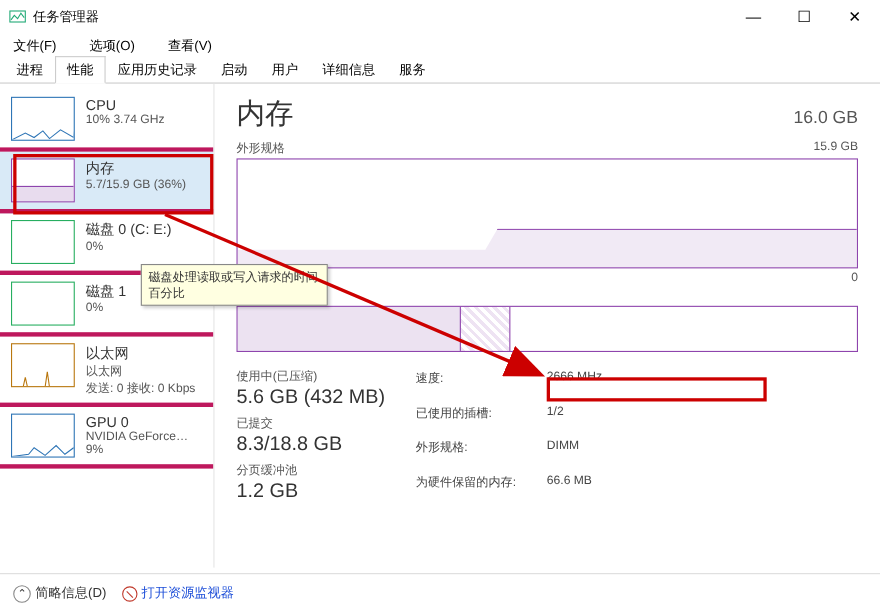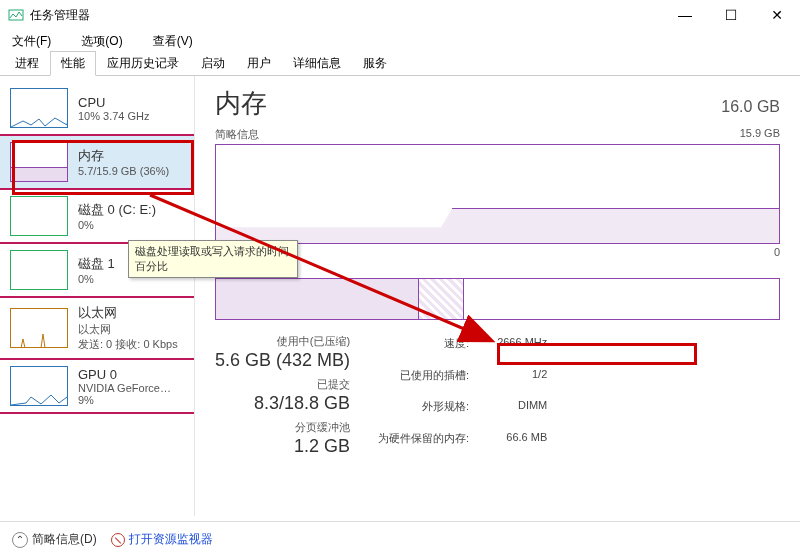--- a/index.html
+++ b/index.html
@@ -9,38 +9,38 @@
 .titlebar .title { font-size: 12px; color: #000; flex: 1; }
 .win-controls { display: flex; }
 .win-btn { width: 46px; height: 30px; display: flex; align-items: center; justify-content: center; font-size: 14px; color: #000; cursor: default; }
 .menubar { height: 22px; padding: 0 6px; display: flex; align-items: center; gap: 18px; font-size: 12px; color: #000; }
 .menubar span { padding: 0 6px; cursor: default; }
 .tabbar { display: flex; border-bottom: 1px solid #ccc; font-size: 12px; padding-left: 4px; height: 24px; align-items: flex-end; }
 .tab { padding: 3px 10px 3px 10px; cursor: default; color: #000; border: 1px solid transparent; border-bottom: none; }
 .tab.active { background: #fff; border: 1px solid #ccc; border-bottom: 1px solid #fff; margin-bottom: -1px; }
 .content { display: flex; height: 440px; }
 .sidebar { width: 195px; border-right: 1px solid #e5e5e5; overflow: hidden; padding-top: 6px; }
-.side-item { display: flex; align-items: center; padding: 6px 6px 6px 10px; border-bottom: 2px solid #be185d; cursor: default; position: relative; }
+.side-item { display: flex; align-items: flex-start; padding: 6px 6px 6px 10px; border-bottom: 4px solid #be185d; cursor: default; position: relative; }
 .side-item.selected { background: #d9eaf7; }
 .side-graph { width: 58px; height: 40px; border: 1px solid #999; margin-right: 10px; position: relative; background: #fff; overflow: hidden; }
 .side-text .label { font-size: 13px; color: #333; }
 .side-text .value { font-size: 11px; color: #555; }
 .main { flex: 1; padding: 10px 20px 0 20px; position: relative; }
 .main-header { display: flex; justify-content: space-between; align-items: baseline; }
 .main-title { font-size: 26px; font-weight: 400; color: #333; }
 .main-total { font-size: 16px; color: #555; }
 .section-label { font-size: 11px; color: #555; margin-top: 6px; display: flex; justify-content: space-between; }
 .big-chart { width: 100%; height: 100px; border: 1px solid #8e44ad; margin-top: 2px; background: #fff; position: relative; overflow: hidden; }
 .big-chart .fill { position: absolute; bottom: 0; left: 0; right: 0; height: 36%; background: rgba(180,140,200,0.18); border-top: 1px solid #8e44ad; }
 .axis-zero { text-align: right; font-size: 11px; color: #555; margin-top: 2px; }
 .comp-chart { width: 100%; height: 42px; border: 1px solid #8e44ad; margin-top: 20px; background: #fff; position: relative; }
 .comp-chart .seg { position: absolute; top: 0; bottom: 0; }
 .comp-chart .used { left:0; width:36%; background: rgba(180,140,200,0.25); border-right: 1px solid #8e44ad; }
 .comp-chart .priv { left:36%; width:8%; background: repeating-linear-gradient(45deg, rgba(142,68,173,0.15), rgba(142,68,173,0.15) 3px, transparent 3px, transparent 6px); border-right: 1px solid #8e44ad; }
-.stats { display: flex; margin-top: 14px; gap: 18px; text-align: right; }
+.stats { display: flex; margin-top: 14px; gap: 18px; }
 .stats-col { display: flex; flex-direction: column; gap: 6px; }
 .stat-block .sl { font-size: 11px; color: #555; }
 .stat-block .sv { font-size: 18px; color: #333; margin-top: 1px; }
 .info-table { font-size: 11px; color: #444; display: grid; grid-template-columns: auto auto; column-gap: 28px; row-gap: 5px; margin-left: 10px; margin-top: 2px; }
 .footer { position: absolute; bottom: 0; left: 0; right: 0; height: 36px; border-top: 1px solid #ddd; display: flex; align-items: center; padding: 0 12px; gap: 14px; font-size: 12px; }
 .footer .chev { display: inline-flex; align-items: center; justify-content: center; width: 16px; height: 16px; border: 1px solid #888; border-radius: 50%; font-size: 10px; margin-right: 4px; }
 .footer .link { color: #1d4ed8; display: flex; align-items: center; gap: 4px; }
 .footer .noicon { display: inline-flex; width:14px; height:14px; border: 1px solid #c0392b; border-radius:50%; position: relative; }
 .footer .noicon::after { content:''; position:absolute; left:2px; right:2px; top:50%; height:1px; background:#c0392b; transform: rotate(45deg); }
 .tooltip { position: absolute; background: #ffffe1; border: 1px solid #888; padding: 3px 6px; font-size: 11px; color: #333; max-width: 170px; box-shadow: 2px 2px 3px rgba(0,0,0,0.2); z-index: 5; }
@@ -148,21 +148,21 @@
       </div>
     </div>
   </div>
 
   <div class="main">
     <div class="main-header">
       <div class="main-title">内存</div>
       <div class="main-total">16.0 GB</div>
     </div>
     <div class="section-label">
-      <span>简略信息</span>
+      <span>外形规格</span>
       <span>15.9 GB</span>
     </div>
     <div class="big-chart">
       <div class="fill" style="clip-path: polygon(0 100%, 0 55%, 40% 55%, 42% 0, 100% 0, 100% 100%);"></div>
     </div>
     <div class="axis-zero">0</div>
 
     <div class="comp-chart">
       <div class="seg used"></div>
       <div class="seg priv"></div>

